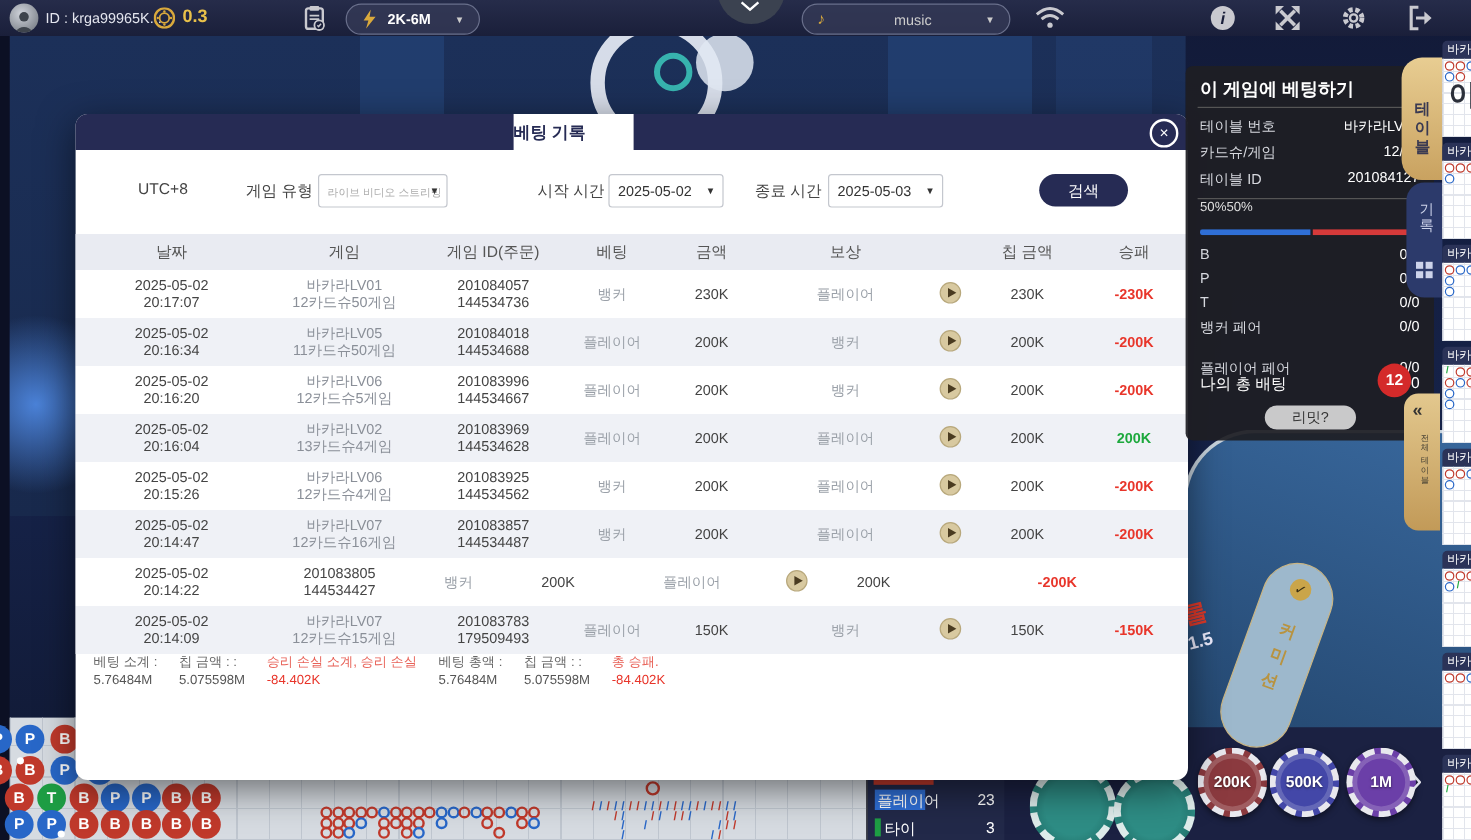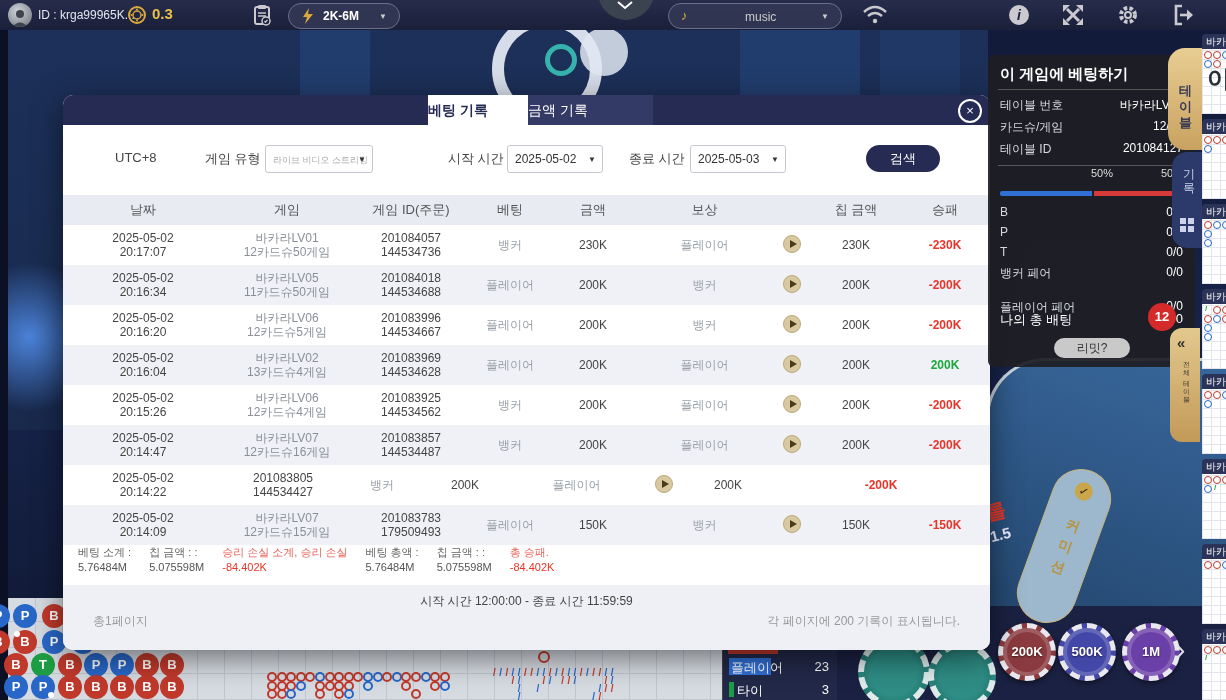--- a/index.html
+++ b/index.html
@@ -83,21 +83,21 @@
   .ftime{width:927px;top:8px;text-align:center;font-size:12px;color:#444;}
   .fpage{left:30px;top:28px;font-size:12px;color:#999;}
   .fper{right:30px;top:28px;font-size:12px;color:#999;}
   
   .panel{left:988px;top:55px;width:207px;height:312px;background:rgba(30,30,36,.93);border-radius:6px;z-index:11;color:#fff;}
   .panel .abs{position:absolute;}
   .ptitle{left:12px;top:10px;font-size:15px;font-weight:bold;}
   .pdiv{left:10px;width:187px;height:1px;background:#555;}
   .prow{left:12px;width:183px;display:flex;justify-content:space-between;font-size:12px;color:#d6d8de;}
   .prow b{color:#fff;font-weight:normal;}
-  .pct{left:12px;top:112px;width:183px;display:flex;justify-content:flex-end;font-size:11px;color:#ddd;gap:48px;}
+  .pct{left:12px;top:112px;width:183px;display:flex;justify-content:flex-start;font-size:11px;color:#ddd;}
   .bar{left:12px;top:136px;width:183px;height:5px;display:flex;border-radius:2px;overflow:hidden;}
   .bar .b1{background:#2f6fd6;}
   .bar .b2{background:#d63a3a;margin-left:2px;}
   .mybet{left:12px;top:256px;width:183px;display:flex;justify-content:space-between;font-size:13px;color:#fff;}
   .limit{left:66px;top:283px;width:76px;height:20px;border-radius:10px;background:rgba(225,225,225,.88);
     color:#333;font-size:12px;text-align:center;line-height:20px;cursor:pointer;}
   
   .goldtab{left:1168px;top:48px;width:34px;height:102px;border-radius:17px 0 0 17px;z-index:12;cursor:pointer;
     background:linear-gradient(180deg,#e8cd92,#c9a260);display:flex;align-items:center;justify-content:center;}
   .goldtab span{writing-mode:vertical-rl;font-size:13px;font-weight:bold;color:#3a3a52;letter-spacing:3px;}
@@ -368,21 +368,20 @@
     <svg class="ticon" style="left:1172px;" width="22" height="22" viewBox="0 0 22 22">
       <path d="M10 2 H4 V20 H10" fill="none" stroke="#c9c9cf" stroke-width="2.6"></path>
       <line x1="8" y1="11" x2="18" y2="11" stroke="#c9c9cf" stroke-width="2.6"></line>
       <polygon points="15,5.5 21,11 15,16.5" fill="#c9c9cf"></polygon>
     </svg>
   </div>
 
   <div class="abs modal">
     <div class="abs mhead"></div>
     <div class="abs tab active">베팅 기록</div>
-    <div class="abs tab idle">금액 기록</div>
     <div class="abs close"><span>×</span></div>
 
     <span class="abs flab" style="left:52px;">UTC+8</span>
     <span class="abs flab" style="left:142px;">게임 유형</span>
     <div class="abs sel" style="left:202px;width:106px;">
       <span class="sv" style="font-size:9px;color:#aaa;top:8px;">라이브 비디오 스트리밍</span>
       <span class="car2">▼</span>
     </div>
     <span class="abs flab" style="left:385px;">시작 시간</span>
     <div class="abs sel" style="left:444px;width:94px;">
@@ -585,25 +584,20 @@
         <div class="titem">
           <span class="tl2">칩 금액 : :</span>
           <span class="tv">5.075598M</span>
         </div>
         <div class="titem red">
           <span class="tl2">총 승패.</span>
           <span class="tv">-84.402K</span>
         </div>
       </div>
 
-    <div class="abs mfoot">
-      <div class="abs ftime">시작 시간 12:00:00 - 종료 시간 11:59:59</div>
-      <div class="abs fpage">총1페이지</div>
-      <div class="abs fper">각 페이지에 200 기록이 표시됩니다.</div>
-    </div>
   </div>
 
   <div class="abs panel">
     <div class="abs ptitle">이 게임에 베팅하기</div>
     <div class="abs pdiv" style="top:34px;"></div>
     <div id="panel-info">
         <div class="abs prow" style="top: 42px;">
           <span>테이블 번호</span>
           <b>바카라LV01</b>
         </div>

